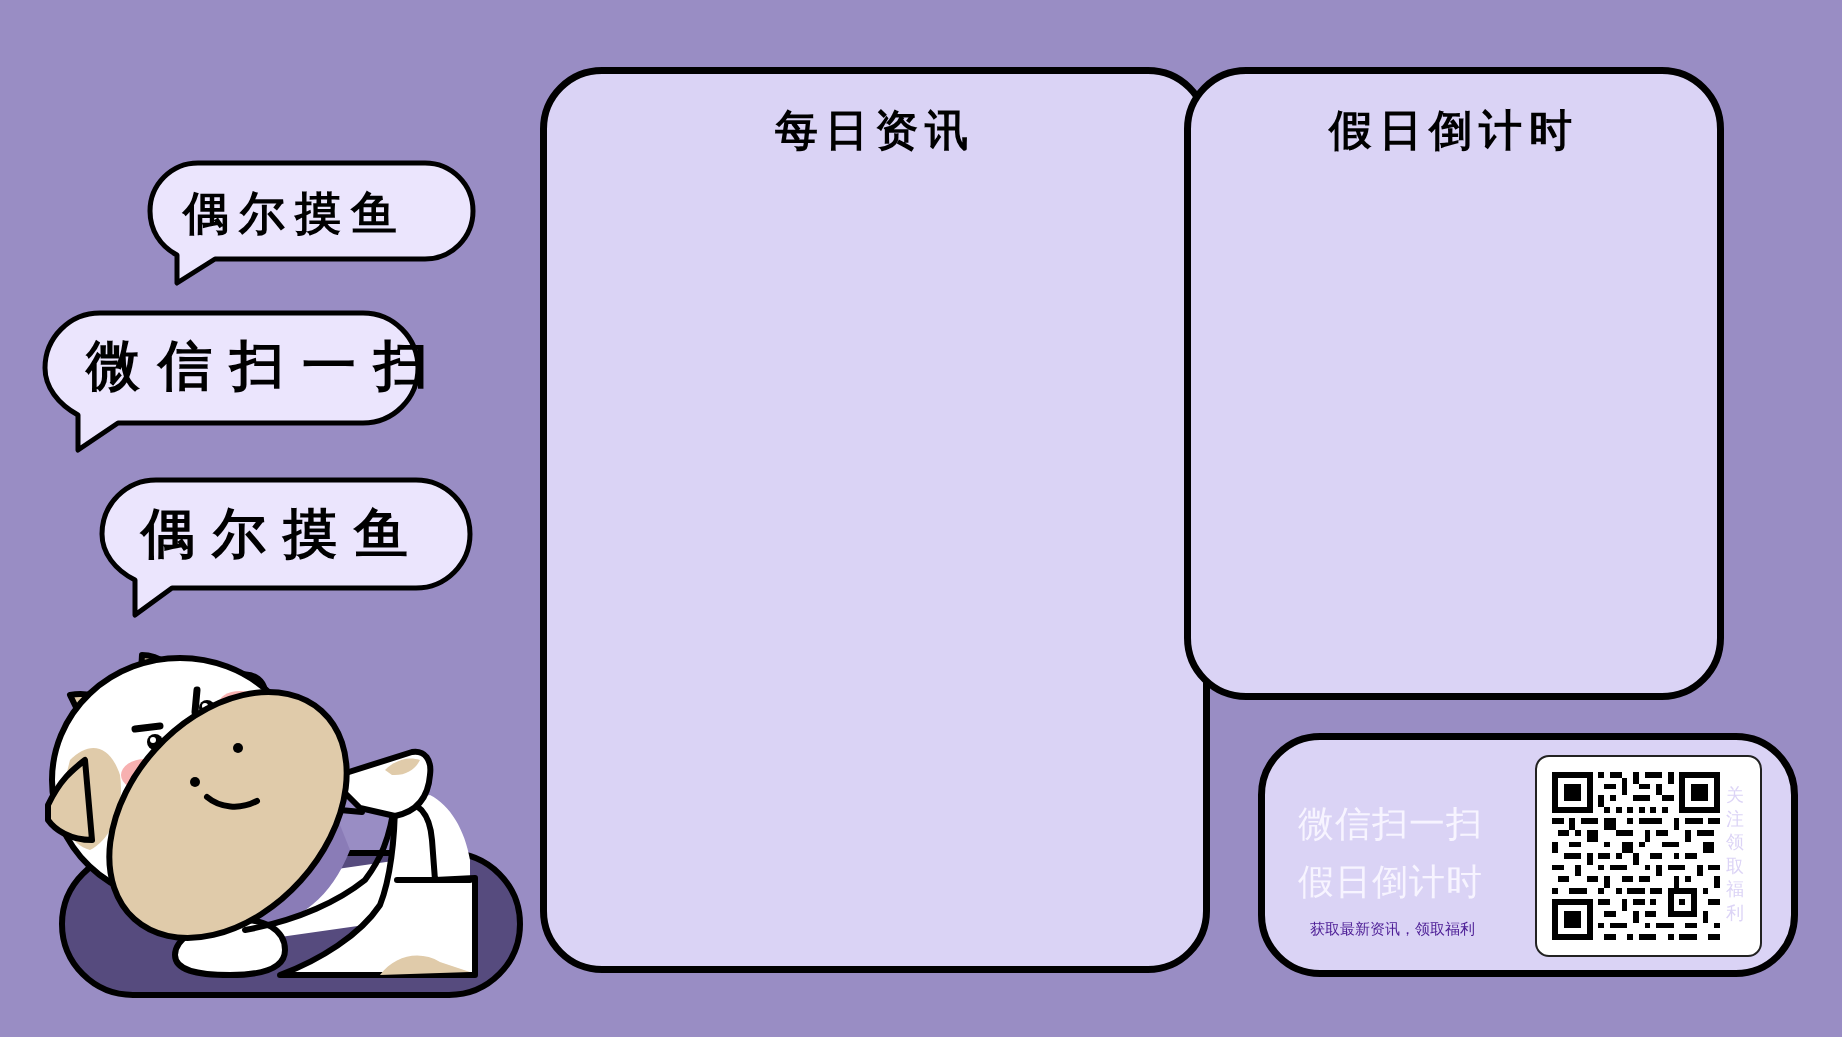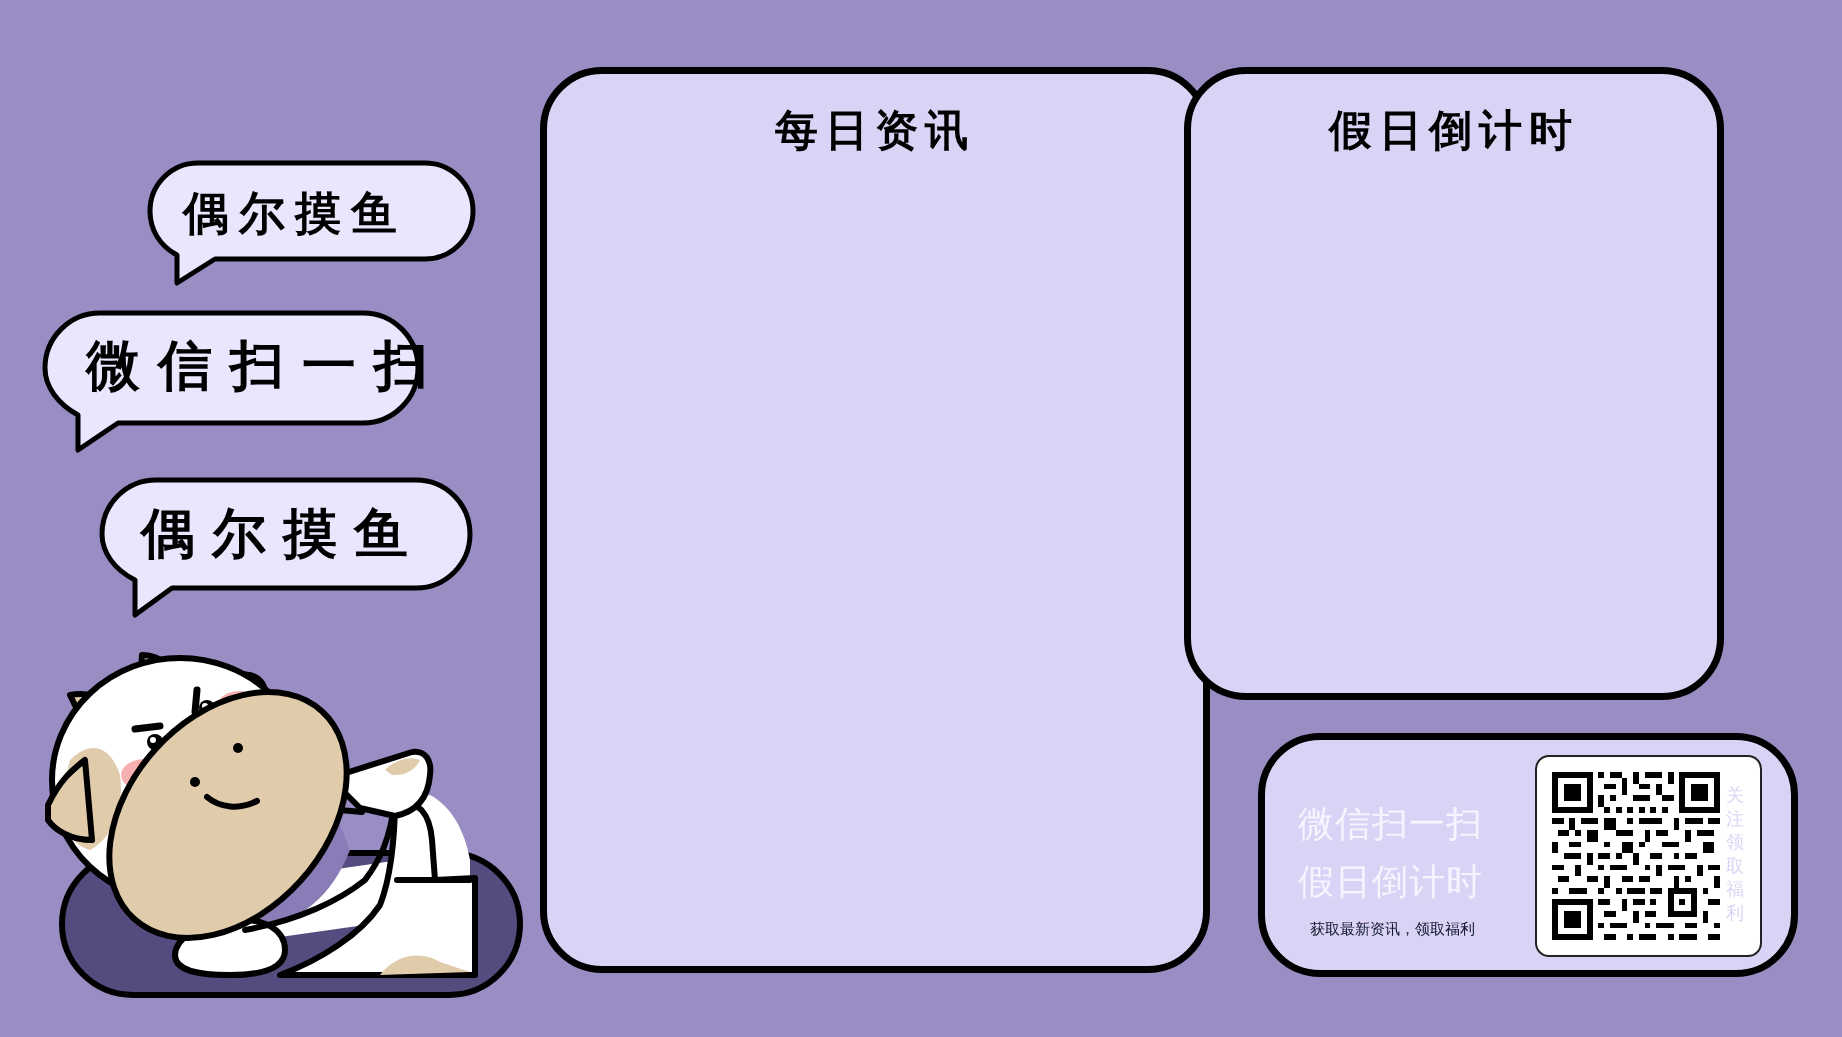--- a/index.html
+++ b/index.html
@@ -21,21 +21,21 @@
   }
   .bubble-text {
     position: absolute; font-weight: bold; color: #000;
     font-family: "DejaVu Sans", sans-serif; white-space: nowrap; text-align: right;
   }
   .qr-line1, .qr-line2 {
     position: absolute; color: #f7f4ff; font-size: 36px; letter-spacing: 1px;
     font-family: "DejaVu Sans", sans-serif; white-space: nowrap;
   }
   .qr-small {
-    position: absolute; color: #0f172a; font-size: 15px; white-space: nowrap;
+    position: absolute; color: #4c1d95; font-size: 15px; white-space: nowrap;
     font-family: "DejaVu Sans", sans-serif;
   }
   .qr-box {
     position: absolute; background: #fff; border: 2px solid #222; border-radius: 14px;
     box-sizing: border-box;
   }
   .qr-vertical {
     position: absolute; color: #dcd4f6; font-size: 18px; line-height: 23.5px;
     width: 20px; text-align: center; font-family: "DejaVu Sans", sans-serif;
   }

